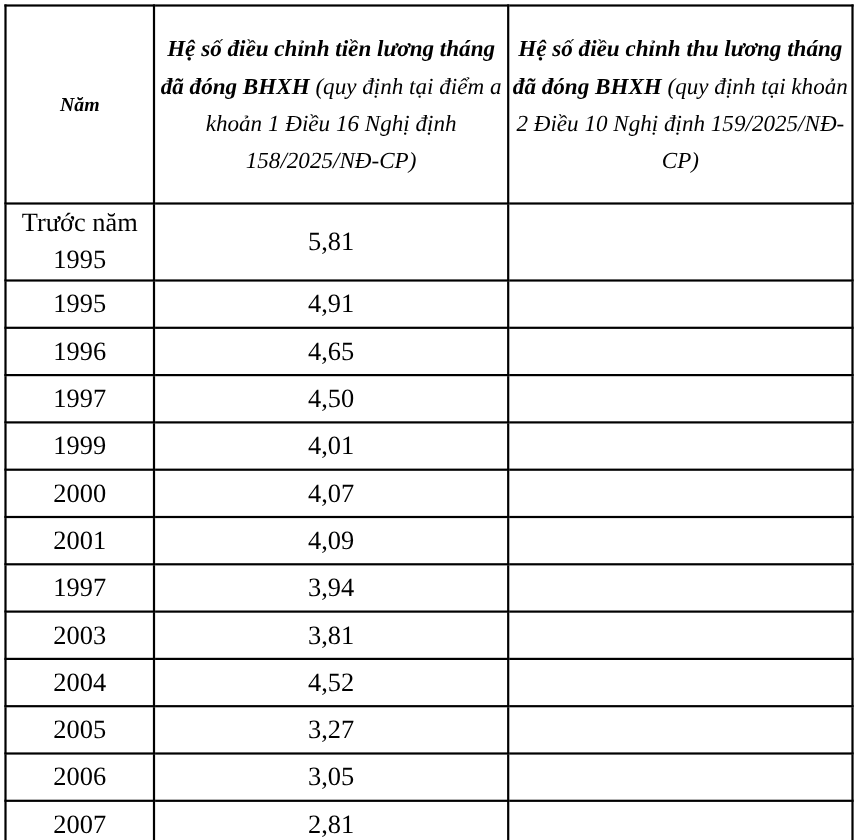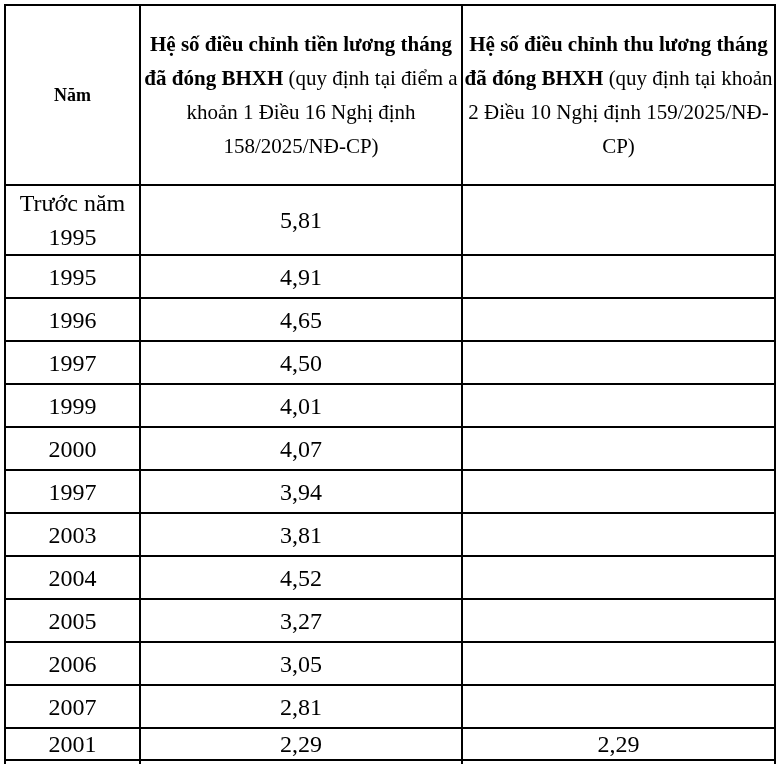--- a/index.html
+++ b/index.html
@@ -30,20 +30,21 @@
   }
   col.c-year   { width: 135px; }
   col.c-salary { width: 322px; }
   col.c-income { width: 313px; }
   th.hdr {
     height: 180px;
     font-size: 21px;
     font-weight: normal;
     line-height: 34px;
     padding: 2px 0;
+    font-style: italic;
   }
   th.hdr .hdr-bold { font-weight: bold; }
   th.hdr-year { font-size: 18px; font-weight: bold; }
   td.cell {
     height: 43px;
     font-size: 24px;
     line-height: 30px;
     padding: 0 4px;
   }
   tr.row-tall td.cell { height: 68px; line-height: 34px; }
@@ -98,20 +99,25 @@
         <td class="cell">1999</td>
         <td class="cell">4,01</td>
         <td class="cell"></td>
       </tr>
       <tr>
         <td class="cell">2000</td>
         <td class="cell">4,07</td>
         <td class="cell"></td>
       </tr>
       <tr>
+        <td class="cell">2001</td>
+        <td class="cell">4,09</td>
+        <td class="cell"></td>
+      </tr>
+      <tr>
         <td class="cell">1997</td>
         <td class="cell">3,94</td>
         <td class="cell"></td>
       </tr>
       <tr>
         <td class="cell">2003</td>
         <td class="cell">3,81</td>
         <td class="cell"></td>
       </tr>
       <tr>

